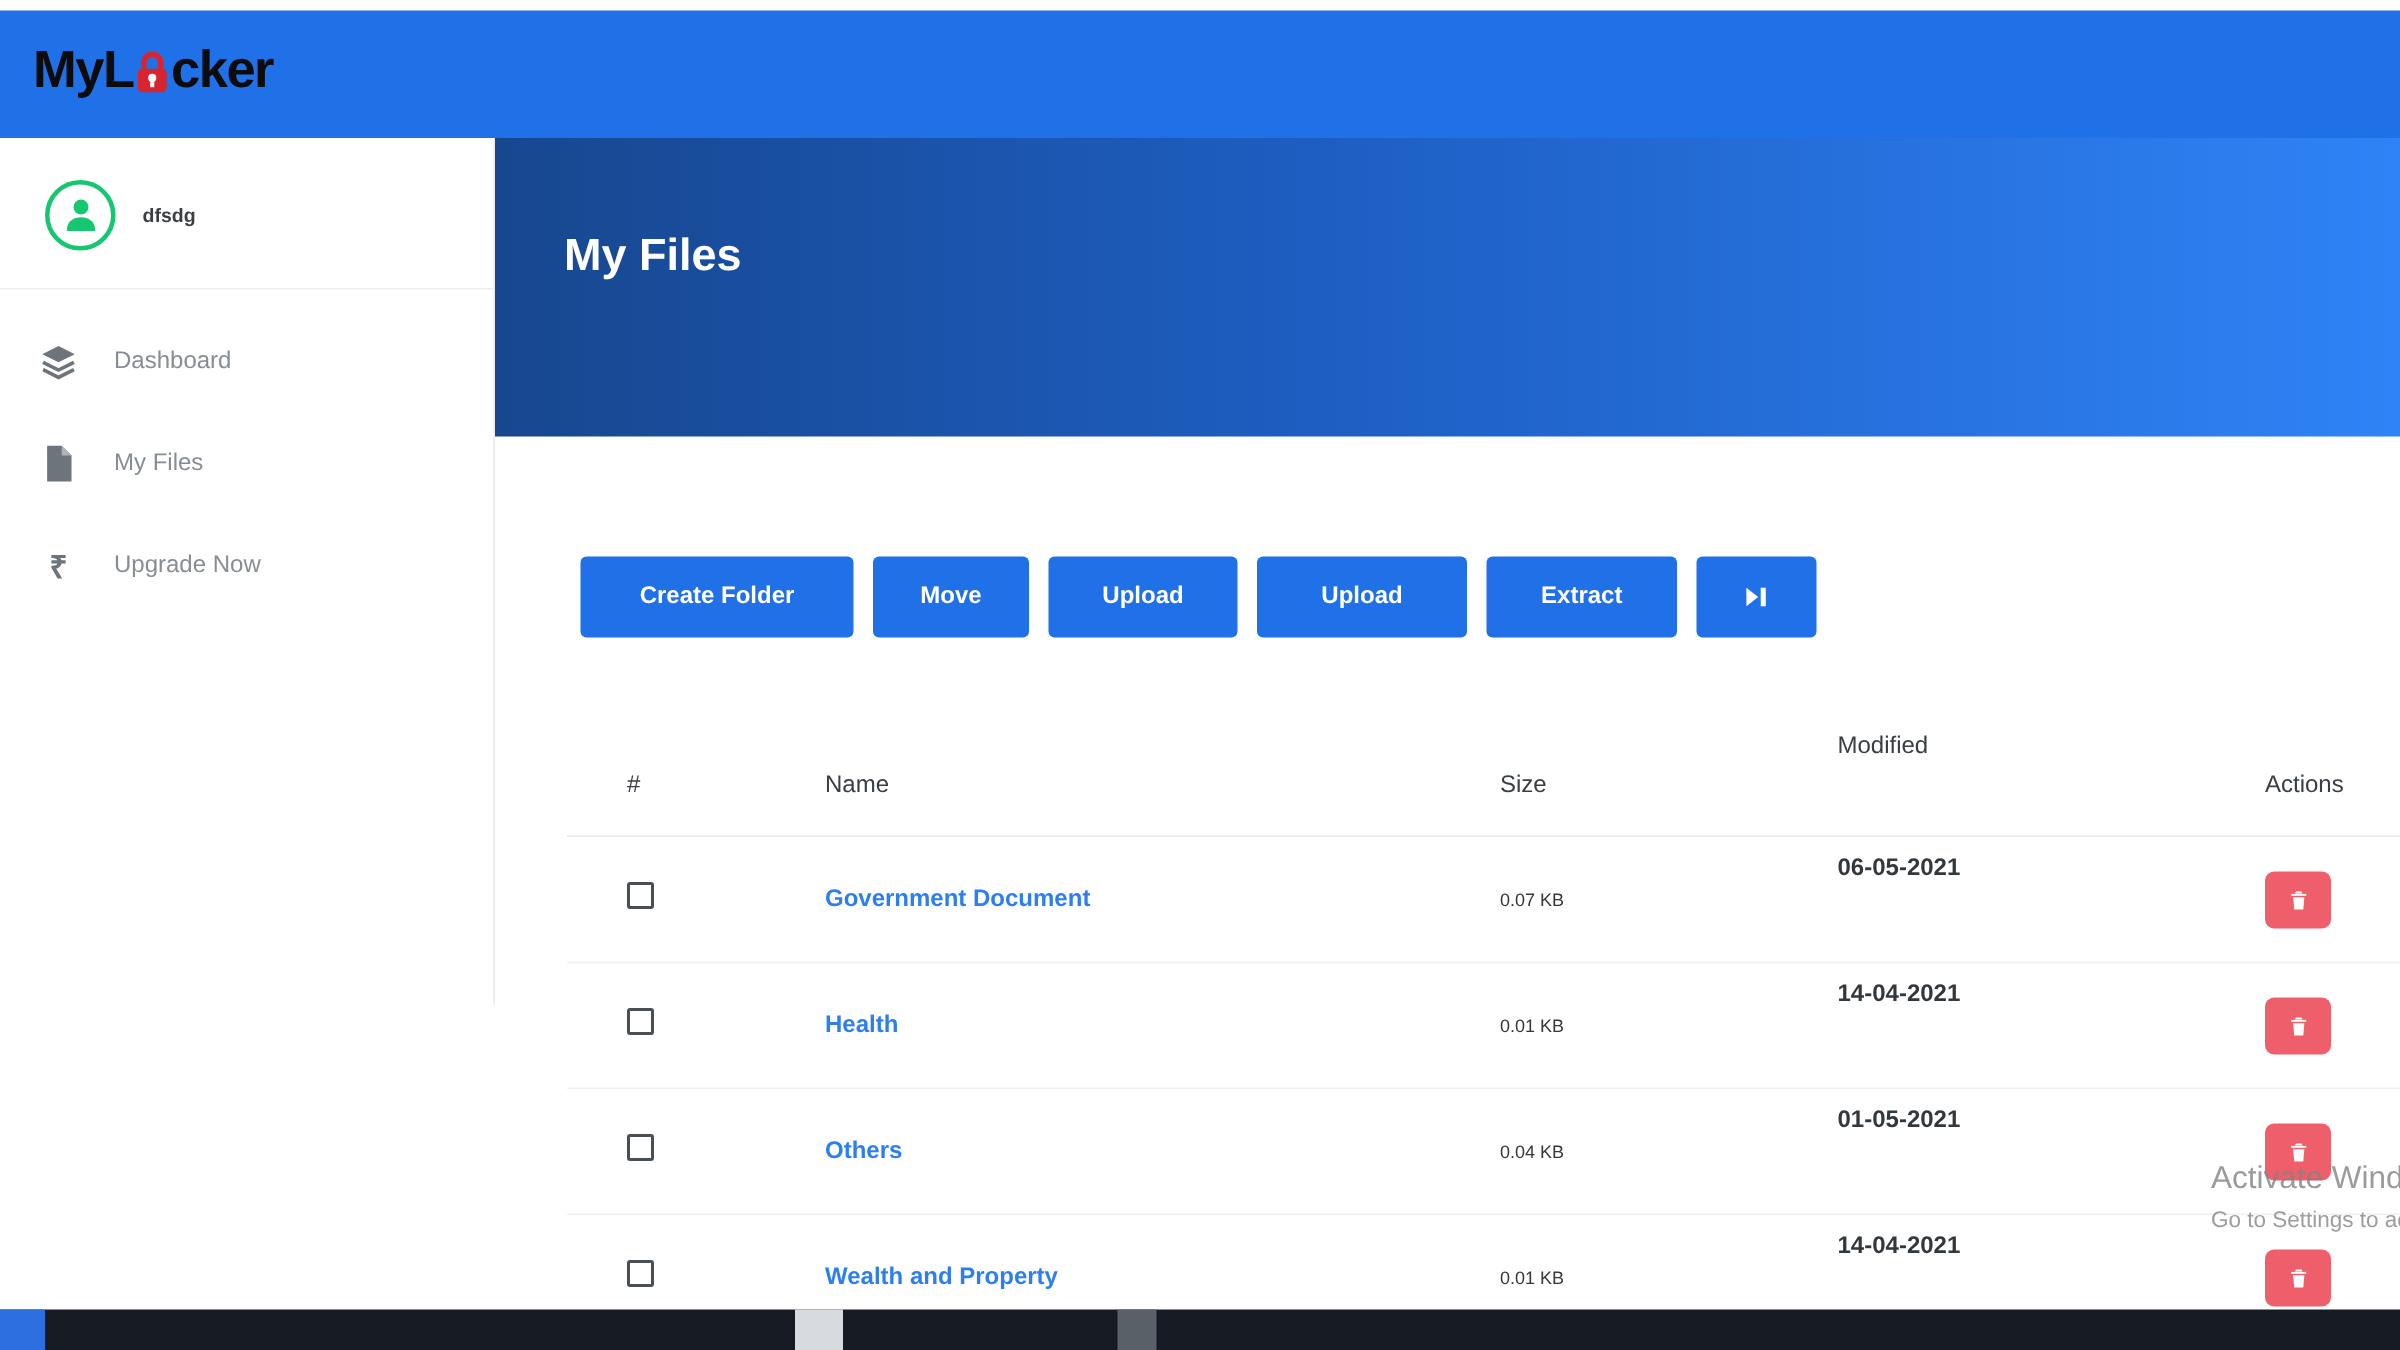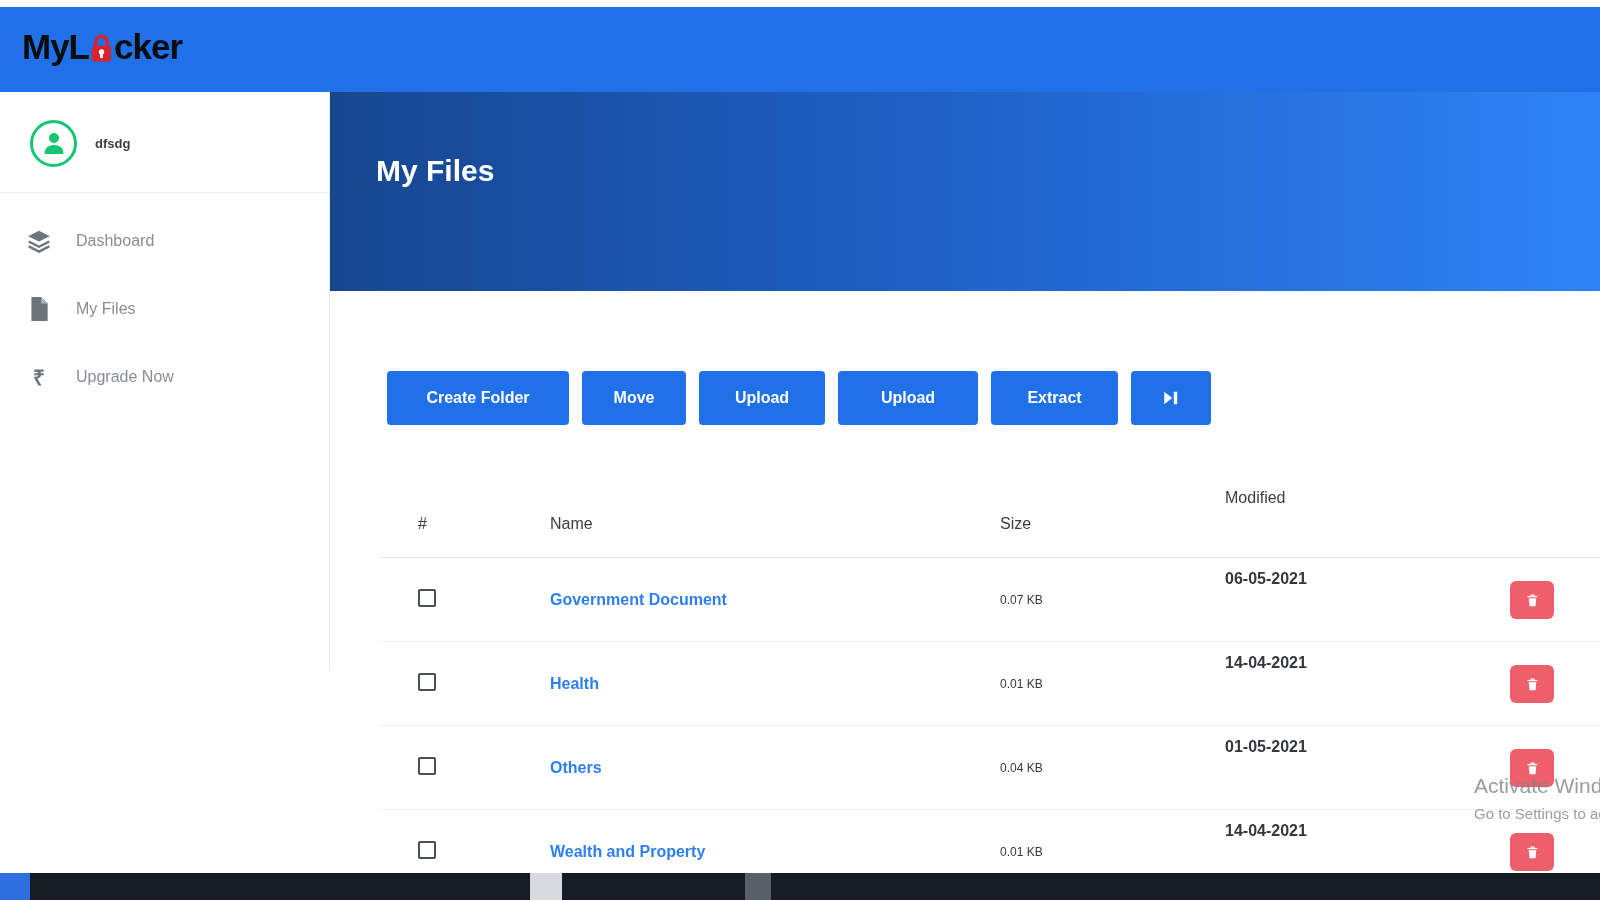--- a/index.html
+++ b/index.html
@@ -194,20 +194,21 @@
     </svg>
   </button>
 </div>
 
 <div class="files-table">
   <div class="t-head">
     <div>#</div>
     <div>Name</div>
     <div>Size</div>
     <div class="col-modified">Modified</div>
+    <div>Actions</div>
   </div>
 
   <div class="t-row">
     <div><span class="checkbox"></span></div>
     <div><a class="file-link">Government Document</a></div>
     <div class="cell-size">0.07 KB</div>
     <div class="cell-modified">06-05-2021</div>
     <div>
       <button class="del-btn">
         <svg width="15" height="16" viewBox="0 0 24 24" fill="#ffffff">

